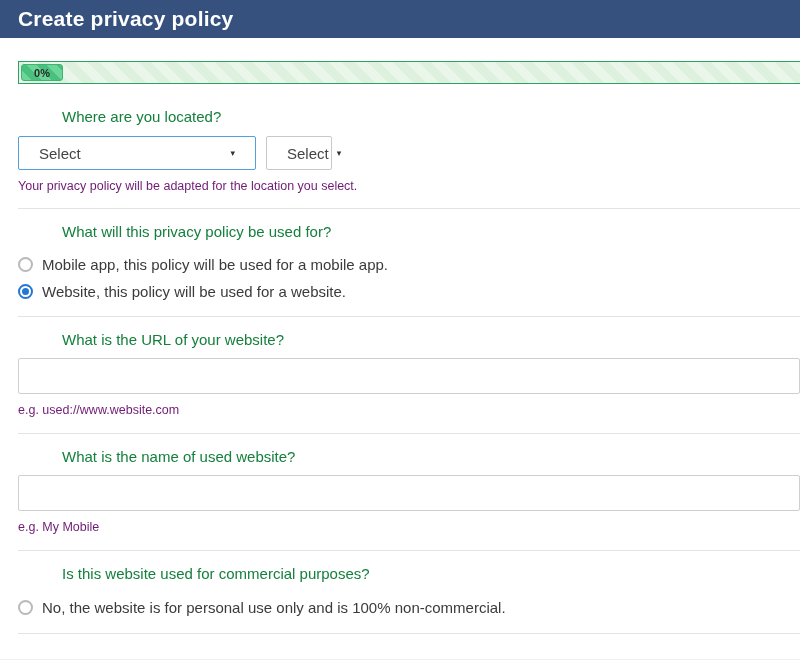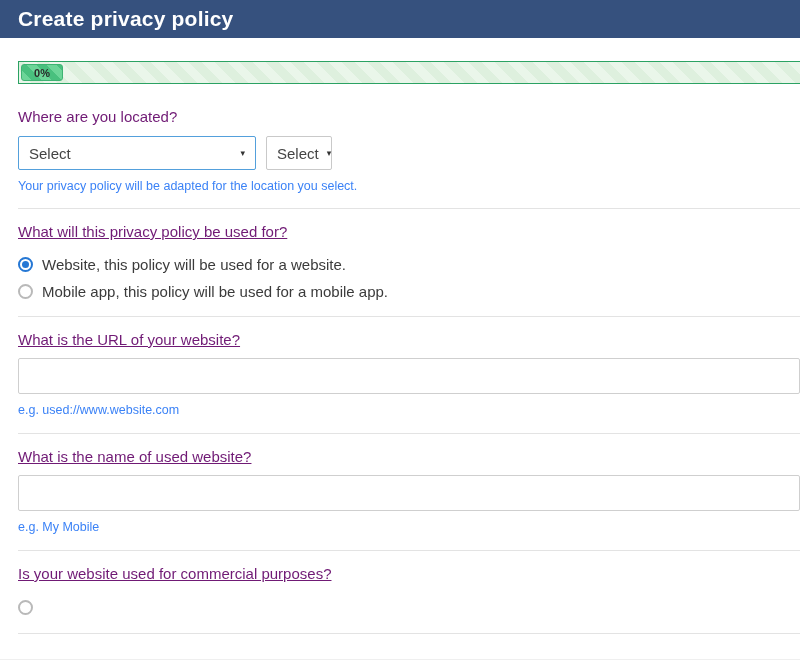--- a/index.html
+++ b/index.html
@@ -50,39 +50,40 @@
     color: #2b2b2b;
     font-size: 11px;
     font-weight: bold;
     display: flex;
     align-items: center;
     justify-content: center;
   }
 
   .question {
     font-size: 15px;
-    color: #701a75;
+    color: #15803d;
     line-height: 1.2;
+    margin-left: 44px;
   }
   .helper {
     font-size: 12.5px;
-    color: #3b82f6;
+    color: #701a75;
   }
 
   
   .select-row { display: flex; gap: 10px; margin-top: 10px; }
   .select {
     height: 34px;
     background: #ffffff;
     border: 1px solid #c9c9c9;
     border-radius: 2px;
     display: flex;
     align-items: center;
     justify-content: space-between;
-    padding: 0 10px;
+    padding: 0 20px;
     font-size: 15px;
     color: #444444;
     cursor: pointer;
   }
   .select.focused { border-color: #53a0dc; }
   .select-wide { width: 238px; }
   .select-narrow { width: 66px; }
   .select .arrow { font-size: 9px; color: #333333; margin-left: 8px; }
 
   
@@ -135,21 +136,21 @@
 
   .bottom-line {
     position: absolute;
     left: 0; right: 0; bottom: 3px;
     border-top: 1px solid #efefef;
   }
 
   
   .mt9  { margin-top: 9px; }
   .mt13 { margin-top: 13px; }
-  .mt14 { margin-top: 14px; text-decoration: underline; }
+  .mt14 { margin-top: 14px; }
   .mt15 { margin-top: 15px; }
   .mt16 { margin-top: 16px; }
   .mt24 { margin-top: 24px; }
   .gap7 > * + * { margin-top: 7px; }
 </style>
 </head>
 <body>
 
 <div class="page">
 
@@ -177,26 +178,26 @@
       </div>
       <div class="helper mt9">Your privacy policy will be adapted for the location you select.</div>
     </section>
 
     <hr class="divider full-bleed mt15">
 
     <section>
       <div class="question mt14">What will this privacy policy be used for?</div>
       <div class="mt13 gap7">
         <div class="radio-row">
+          <span class="radio"></span>
+          <span class="radio-label">Mobile app, this policy will be used for a mobile app.</span>
+        </div>
+        <div class="radio-row">
           <span class="radio checked"></span>
           <span class="radio-label">Website, this policy will be used for a website.</span>
-        </div>
-        <div class="radio-row">
-          <span class="radio"></span>
-          <span class="radio-label">Mobile app, this policy will be used for a mobile app.</span>
         </div>
       </div>
     </section>
 
     <hr class="divider full-bleed mt15">
 
     <section>
       <div class="question mt14">What is the URL of your website?</div>
       <input type="text" class="text-input full-bleed mt9" value="" style="">
       <div class="helper mt9">e.g. used://www.website.com</div>
@@ -206,24 +207,25 @@
 
     <section>
       <div class="question mt14">What is the name of used website?</div>
       <input type="text" class="text-input full-bleed mt9" value="" style="">
       <div class="helper mt9">e.g. My Mobile</div>
     </section>
 
     <hr class="divider full-bleed mt16">
 
     <section>
-      <div class="question mt14">Is your website used for commercial purposes?</div>
+      <div class="question mt14">Is this website used for commercial purposes?</div>
       <div class="mt14 gap7">
         <div class="radio-row">
           <span class="radio"></span>
+          <span class="radio-label">No, the website is for personal use only and is 100% non-commercial.</span>
         </div>
       </div>
     </section>
 
     <hr class="divider full-bleed mt16">
 
   </main>
 
   <div class="bottom-line"></div>
 </div>

